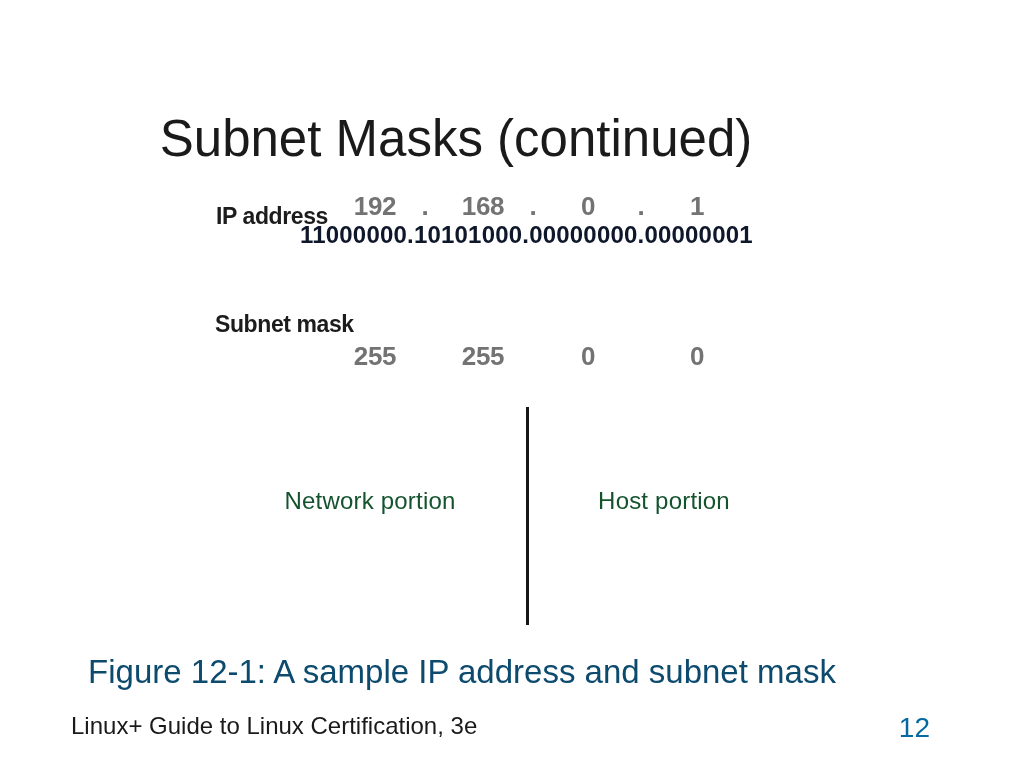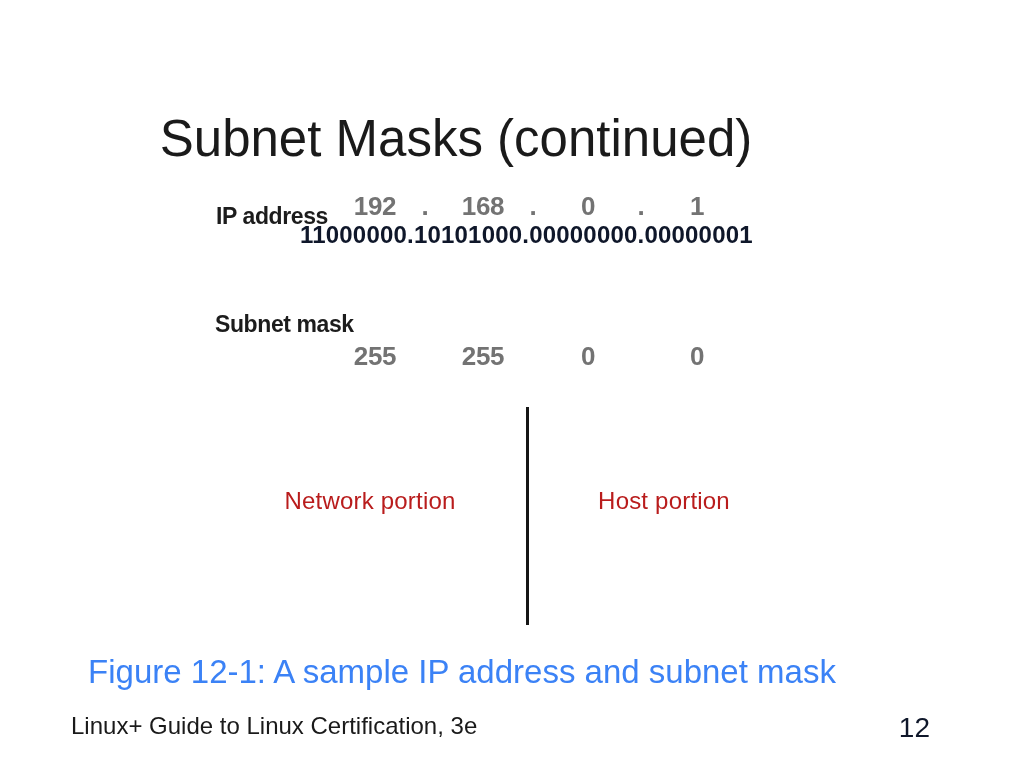--- a/index.html
+++ b/index.html
@@ -82,53 +82,53 @@
     width: 3px;
     height: 218px;
     background: #161616;
   }
   .portion-label {
     position: absolute;
     top: 487px;
     transform: translateX(-50%);
     font-size: 24px;
     font-weight: 400;
-    color: #b91c1c;
+    color: #14532d;
     letter-spacing: 0.2px;
     white-space: nowrap;
   }
   .portion-network { left: 370px; }
   .portion-host    { left: 664px; }
   .caption {
     position: absolute;
     top: 653px;
     left: 0;
     width: 924px;
     text-align: center;
     font-size: 33px;
     font-weight: 400;
-    color: #3b82f6;
+    color: #0c4a6e;
     white-space: nowrap;
   }
   .footer-left {
     position: absolute;
     left: 71px;
     top: 712px;
     font-size: 24px;
     font-weight: 400;
     color: #1a1a1a;
     white-space: nowrap;
   }
   .footer-page {
     position: absolute;
     right: 94px;
     top: 712px;
     font-size: 28px;
     font-weight: 400;
-    color: #0f172a;
+    color: #0369a1;
   }
 </style>
 </head>
 <body>
 
 <div class="slide">
 
   <h1 class="title">Subnet Masks (continued)</h1>
 
   <div class="fig">

